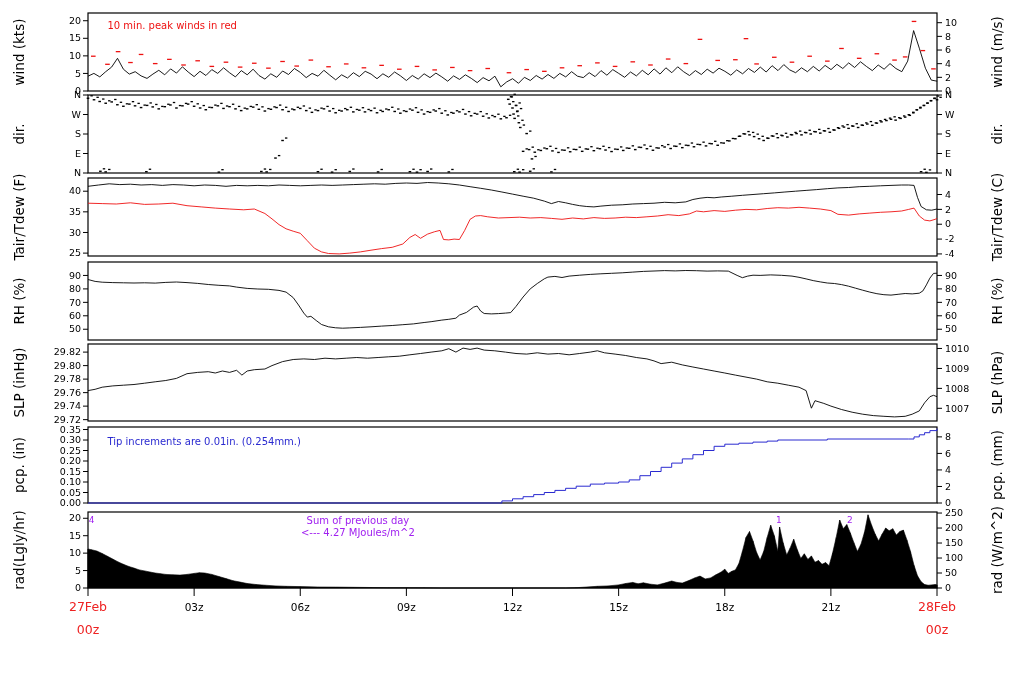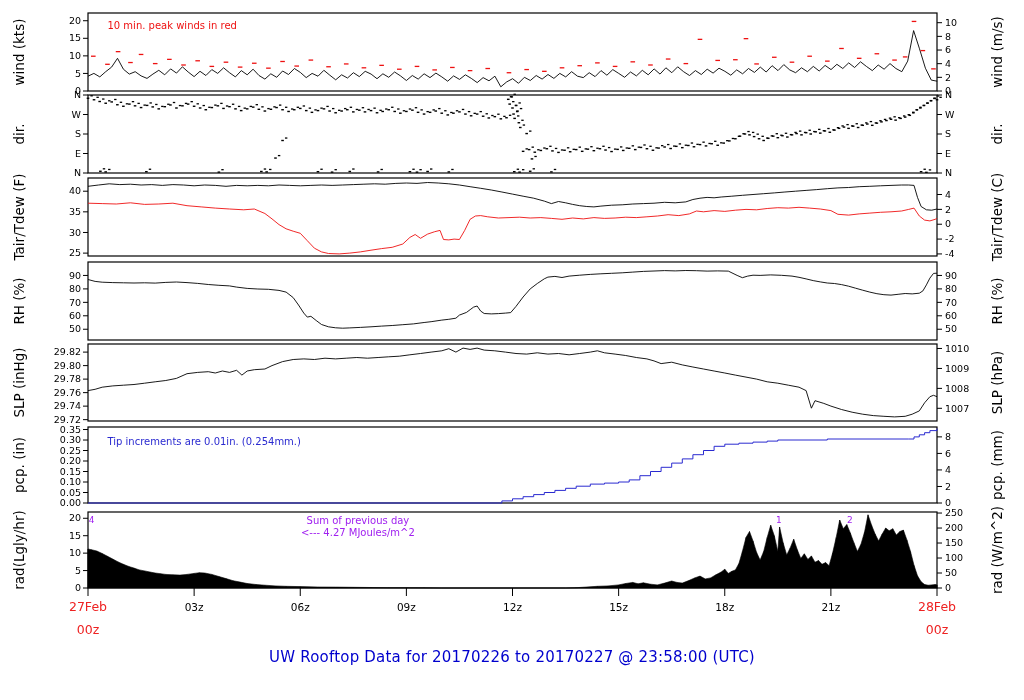--- a/index.html
+++ b/index.html
@@ -784,14 +784,13 @@
         <text x="512.5" y="611" text-anchor="middle" font-size="10.5" fill="#000">12z</text>
         <text x="618.625" y="611" text-anchor="middle" font-size="10.5" fill="#000">15z</text>
         <text x="724.75" y="611" text-anchor="middle" font-size="10.5" fill="#000">18z</text>
         <text x="830.875" y="611" text-anchor="middle" font-size="10.5" fill="#000">21z</text>
         <text x="88" y="611" text-anchor="middle" font-size="12.5" fill="#ee2222">27Feb</text>
         <text x="88" y="634" text-anchor="middle" font-size="12.5" fill="#ee2222">00z</text>
         <text x="937" y="611" text-anchor="middle" font-size="12.5" fill="#ee2222">28Feb</text>
         <text x="937" y="634" text-anchor="middle" font-size="12.5" fill="#ee2222">00z</text>
       </g>
     </svg>
-  <div class="chart-title" style="color: rgb(0, 0, 205);">UW Rooftop Data for 20170226  to  20170227 @ 23:58:00  (UTC)</div>
 </div>
 
 </body></html>

